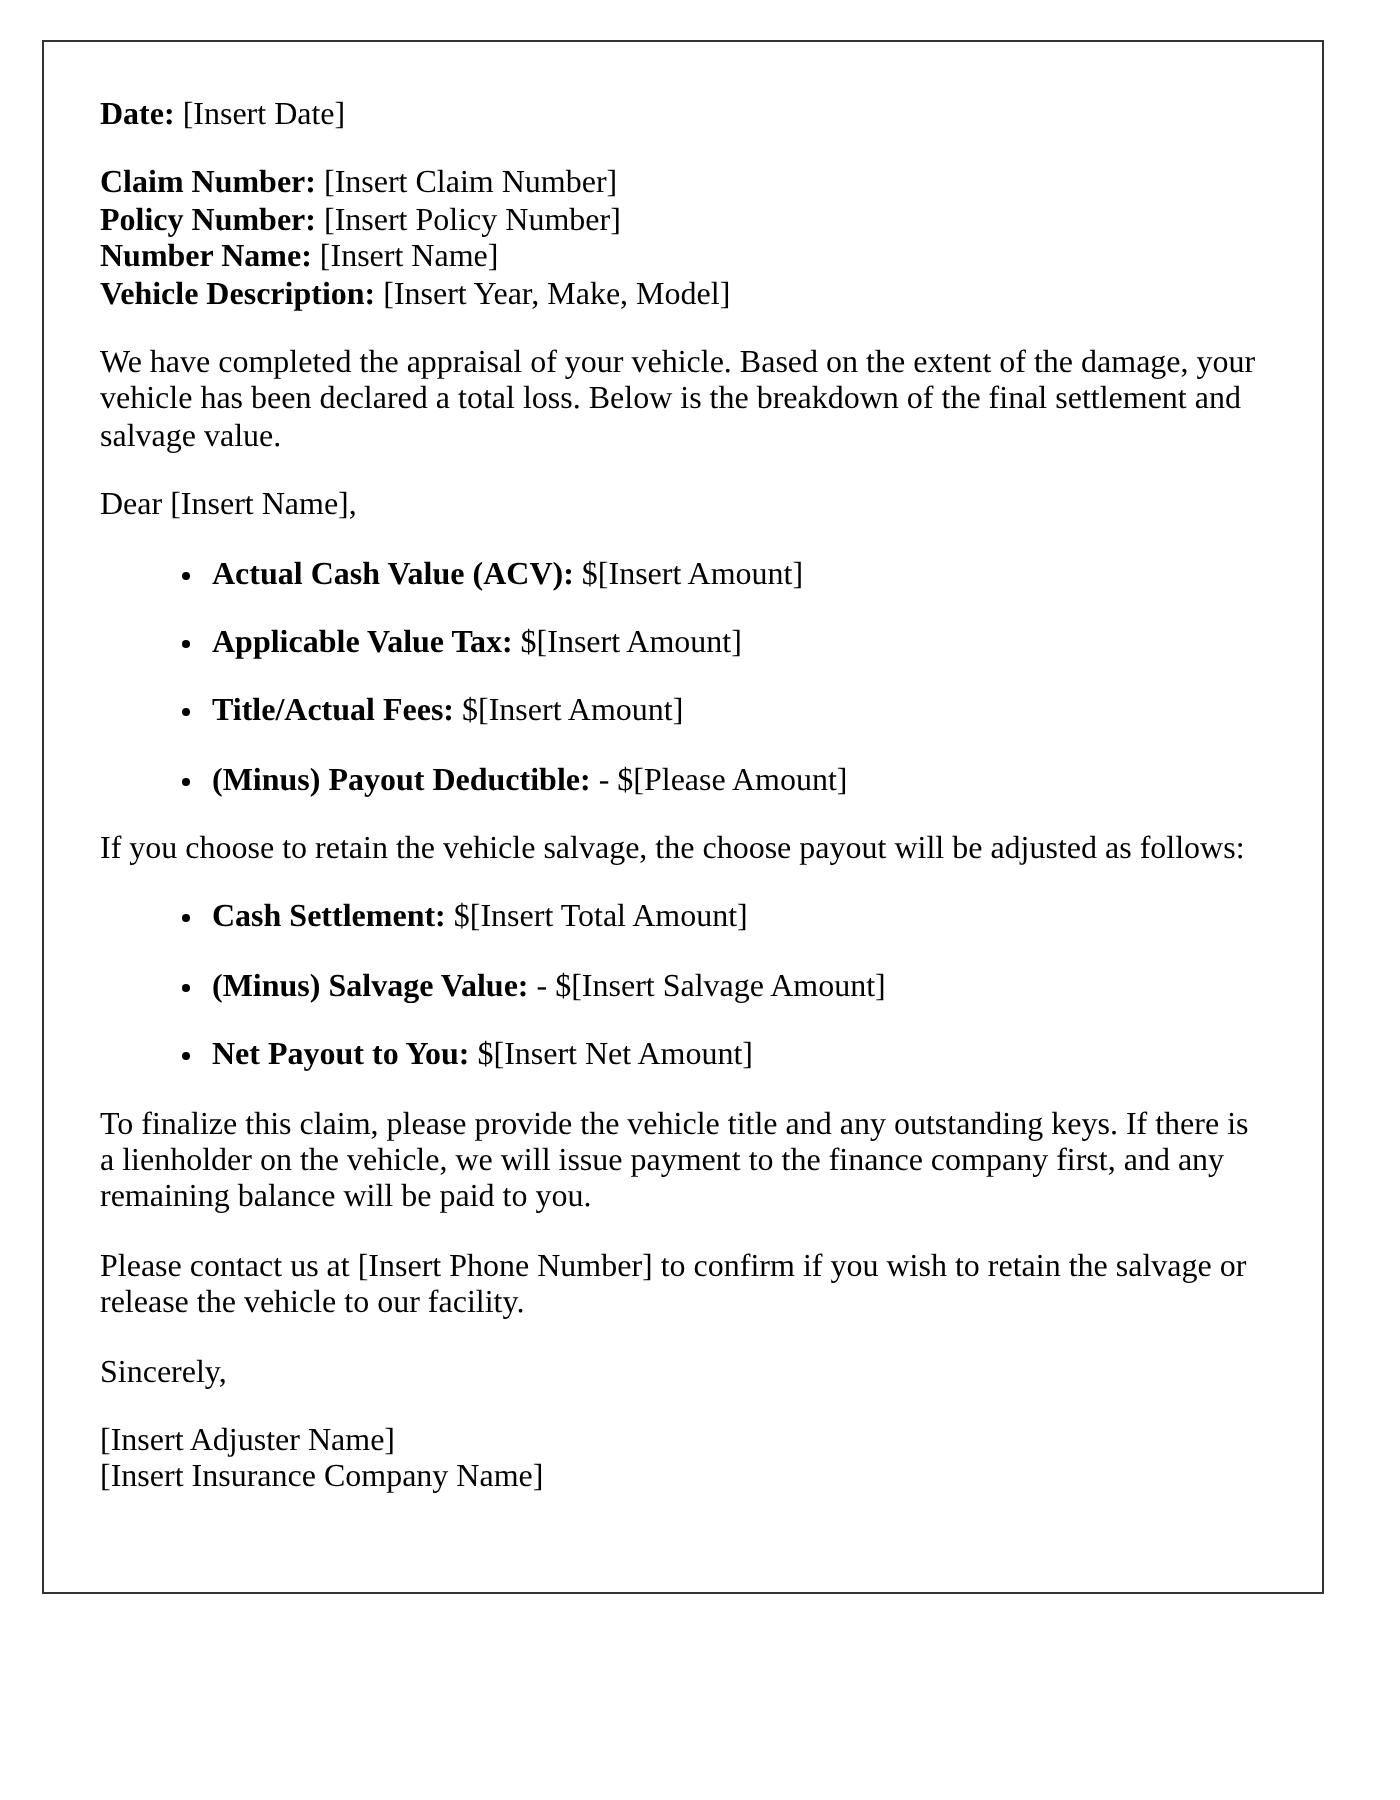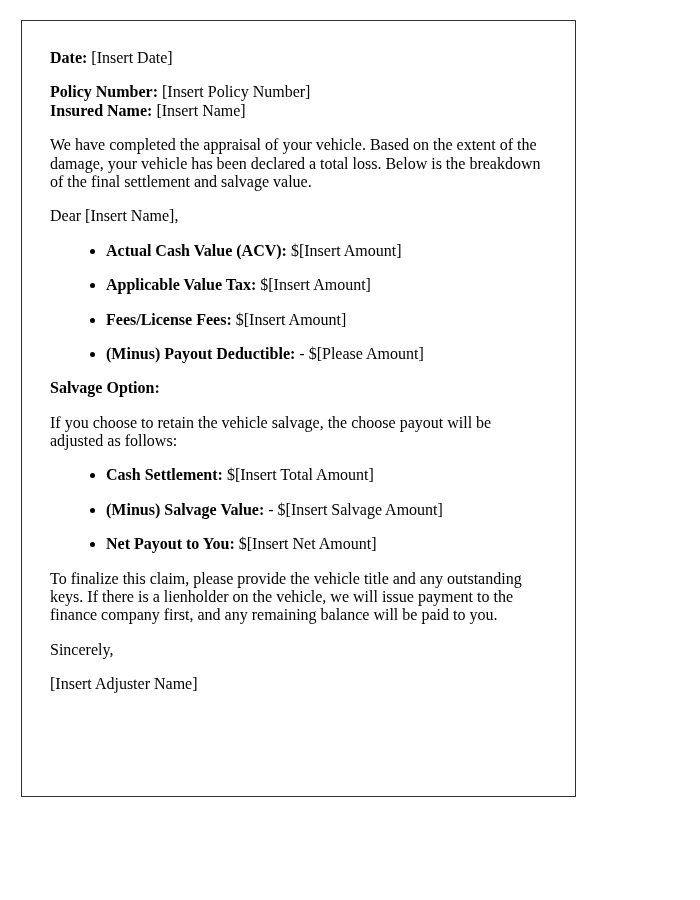--- a/index.html
+++ b/index.html
@@ -5,21 +5,21 @@
   html, body {
     margin: 0;
     padding: 0;
     background: #ffffff;
     width: 700px;
     height: 900px;
   }
   .page {
     box-sizing: border-box;
     margin: 20px 0 0 21px;
-    width: 555px;
+    width: 641px;
     height: 777px;
     border: 1px solid #333333;
     background: #ffffff;
     padding: 28px 30px 28px 28px;
     overflow: hidden;
     font-family: "Liberation Serif", "DejaVu Serif", serif;
     font-size: 16px;
     line-height: 1.15;
     color: #000000;
   }
@@ -45,66 +45,73 @@
 <body>
 
 <div class="page">
 
   <div class="para">
     <strong>Date:</strong><span> [Insert Date]</span>
   </div>
 
   <div class="para">
     <div>
+      <strong>Claim Number:</strong><span> [Insert Claim Number]</span>
+    </div>
+    <div>
       <strong>Policy Number:</strong><span> [Insert Policy Number]</span>
     </div>
     <div>
-      <strong>Insured Name:</strong><span> [Insert Name]</span>
+      <strong>Number Name:</strong><span> [Insert Name]</span>
+    </div>
+    <div>
+      <strong>Vehicle Description:</strong><span> [Insert Year, Make, Model]</span>
     </div>
   </div>
 
   <div class="para">We have completed the appraisal of your vehicle. Based on the extent of the damage, your vehicle has been declared a total loss. Below is the breakdown of the final settlement and salvage value.</div>
 
   <div class="para">Dear [Insert Name],</div>
 
 
   <ul class="item-list">
     <li>
       <strong>Actual Cash Value (ACV):</strong><span> $[Insert Amount]</span>
     </li>
     <li>
       <strong>Applicable Value Tax:</strong><span> $[Insert Amount]</span>
     </li>
     <li>
-      <strong>Fees/License Fees:</strong><span> $[Insert Amount]</span>
+      <strong>Title/Actual Fees:</strong><span> $[Insert Amount]</span>
     </li>
     <li>
       <strong>(Minus) Payout Deductible:</strong><span> - $[Please Amount]</span>
     </li>
   </ul>
 
 
-  <div class="para bold">Salvage Option:</div>
 
   <div class="para">If you choose to retain the vehicle salvage, the choose payout will be adjusted as follows:</div>
 
   <ul class="item-list">
     <li>
       <strong>Cash Settlement:</strong><span> $[Insert Total Amount]</span>
     </li>
     <li>
       <strong>(Minus) Salvage Value:</strong><span> - $[Insert Salvage Amount]</span>
     </li>
     <li>
       <strong>Net Payout to You:</strong><span> $[Insert Net Amount]</span>
     </li>
   </ul>
 
   <div class="para">To finalize this claim, please provide the vehicle title and any outstanding keys. If there is a lienholder on the vehicle, we will issue payment to the finance company first, and any remaining balance will be paid to you.</div>
 
+  <div class="para">Please contact us at [Insert Phone Number] to confirm if you wish to retain the salvage or release the vehicle to our facility.</div>
 
   <div class="para">Sincerely,</div>
 
   <div class="para">
     <div>[Insert Adjuster Name]</div>
+    <div>[Insert Insurance Company Name]</div>
   </div>
 
 </div>
 
 </body></html>

